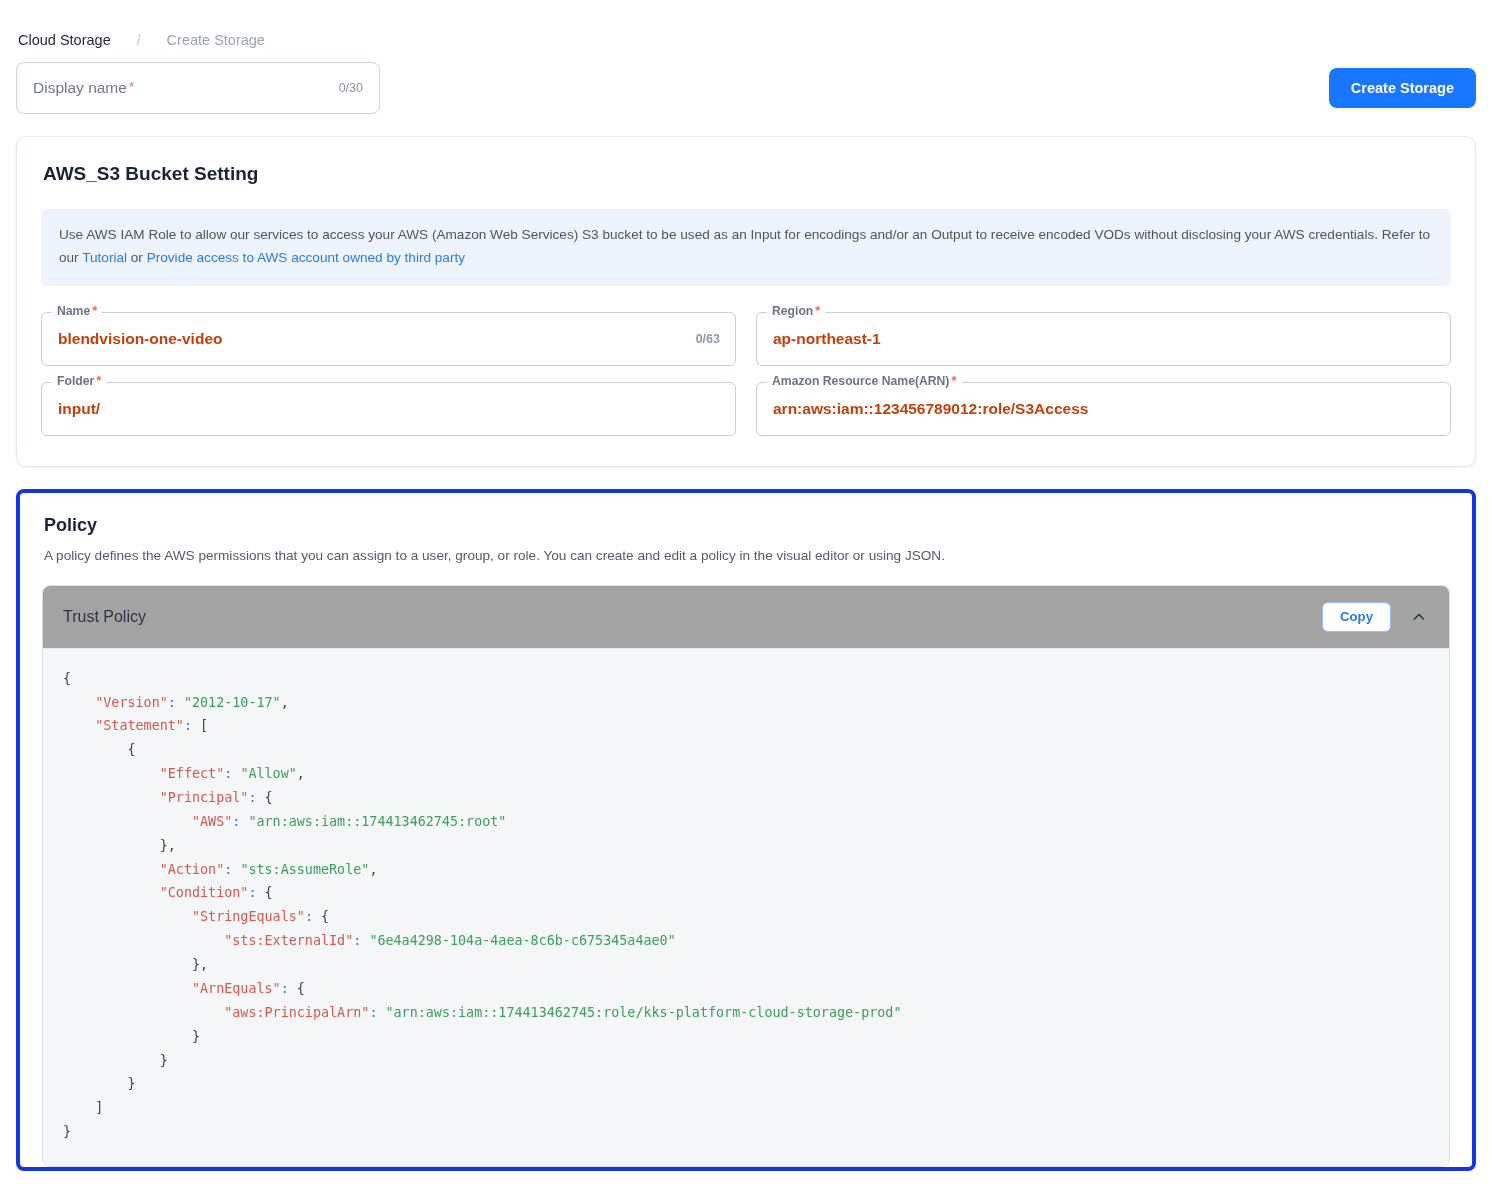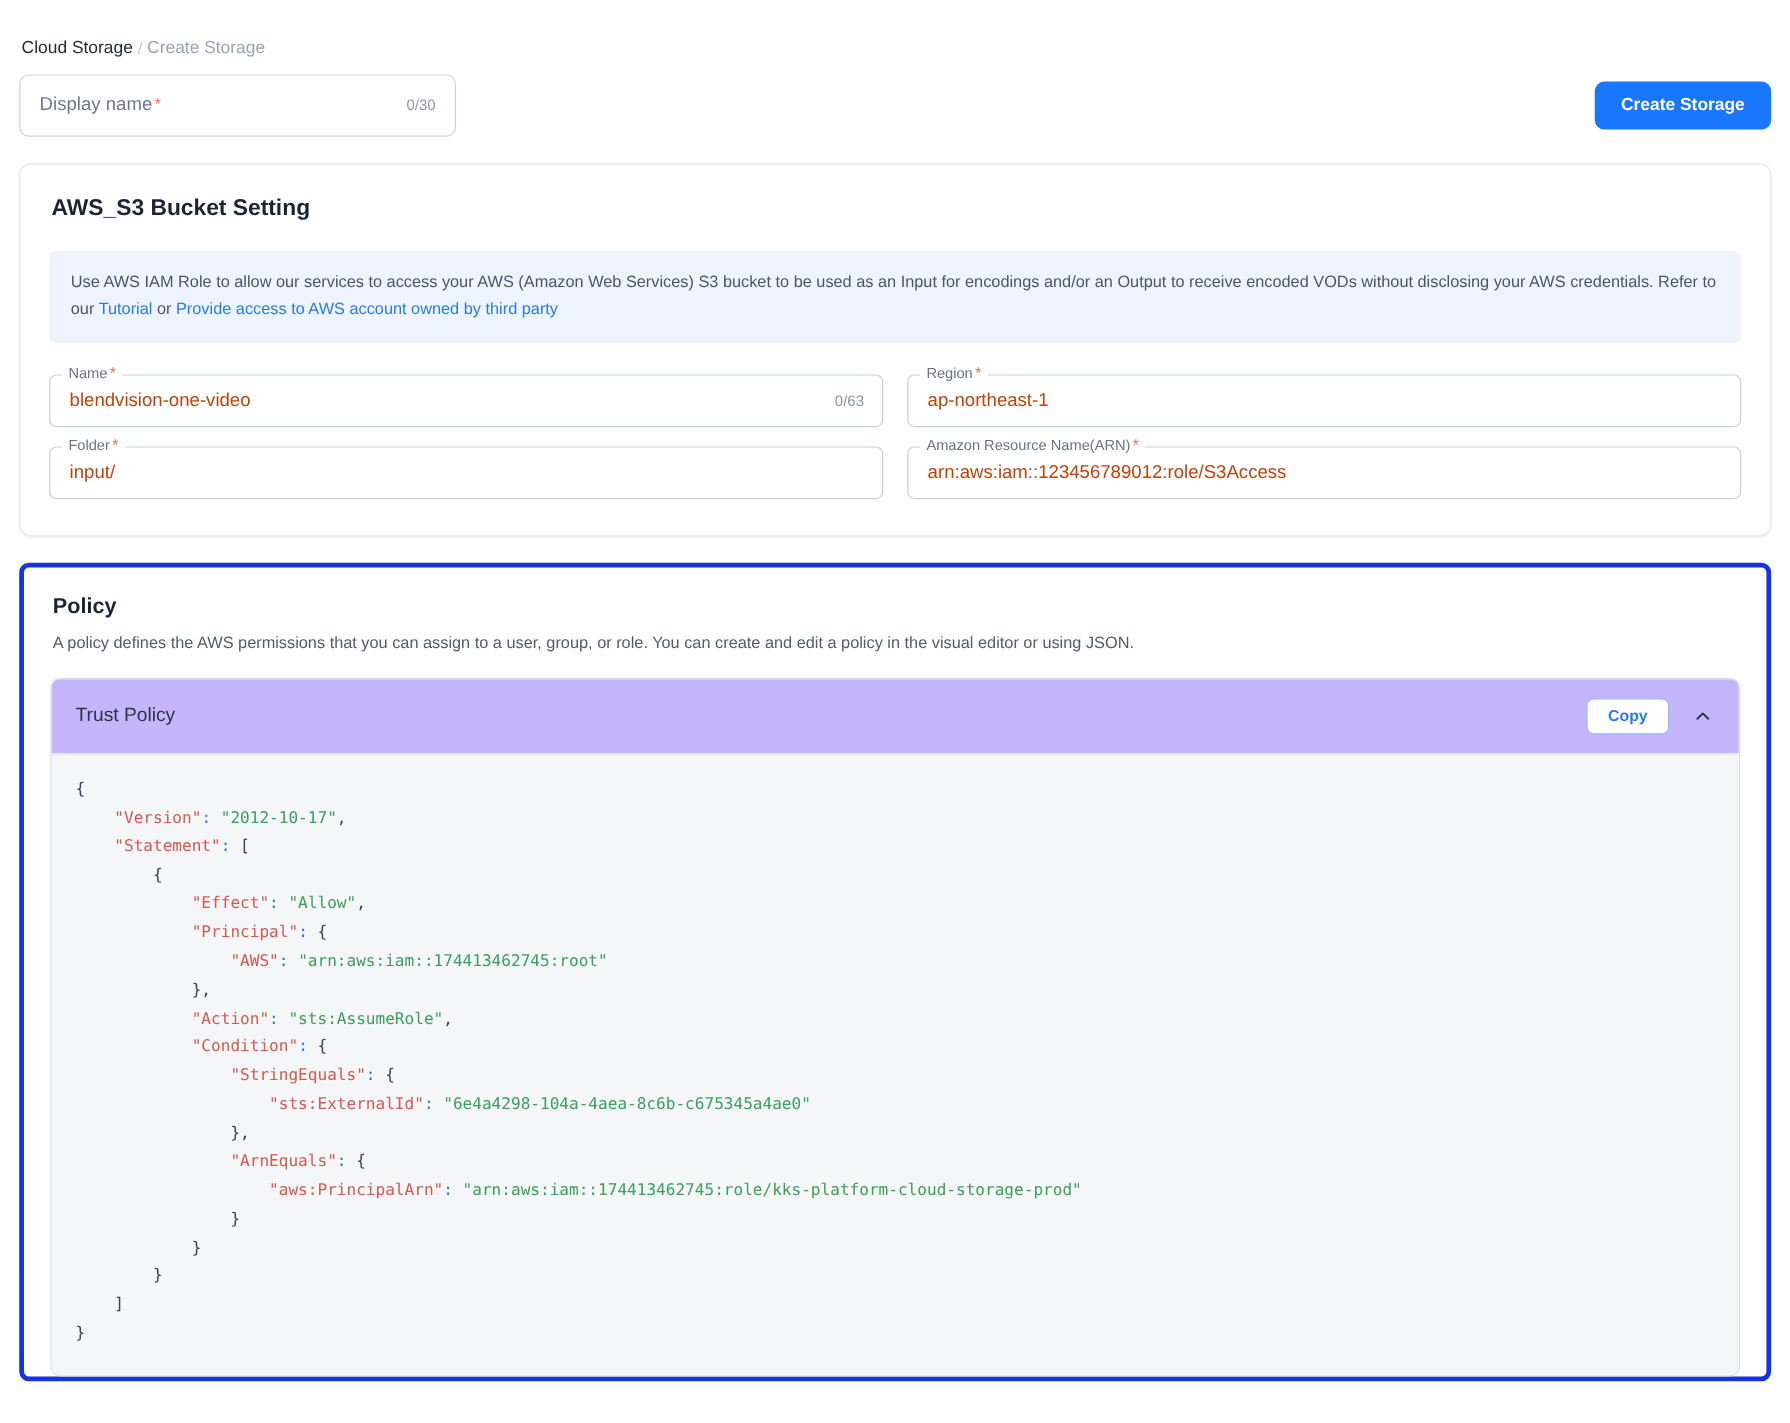--- a/index.html
+++ b/index.html
@@ -7,21 +7,21 @@
     margin: 0; padding: 0;
     background: #ffffff;
     width: 1492px;
     font-family: "Liberation Sans", sans-serif;
     color: #1f2733;
   }
   .page { width: 1492px; min-height: 1186px; position: relative; padding: 0 16px; }
 
   
   .breadcrumb {
-    display: flex; align-items: center; gap: 4px;
+    display: flex; align-items: center; gap: 26px;
     padding: 32px 2px 12px 2px;
     font-size: 14.5px;
   }
   .crumb-current { color: #1f2733; }
   .crumb-sep { color: #c2c9d2; font-size: 14px; }
   .crumb-next { color: #9aa4b2; }
 
   
   .top-row {
     display: flex; align-items: center; justify-content: space-between;
@@ -62,21 +62,21 @@
     border-radius: 6px;
     padding: 14px 18px 16px 18px;
     font-size: 13.6px;
     line-height: 1.72;
     color: #4a5568;
   }
   .notice a { color: #2a7ae8; text-decoration: none; }
 
   
   .grid { display: grid; grid-template-columns: 1fr 1fr; gap: 16px 20px; margin-top: 26px; }
-  .ofield { position: relative; height: 44px; }
+  .ofield { position: relative; height: 54px; font-weight: bold; }
   .ofield .box {
     position: absolute; inset: 0;
     border: 1px solid #c8cfd9; border-radius: 6px;
   }
   .ofield .legend {
     position: absolute; top: -8px; left: 11px;
     background: #fff; padding: 0 5px;
     font-size: 12.2px; color: #6b7483;
     line-height: 1;
   }
@@ -97,21 +97,21 @@
     margin-top: 22px;
     box-shadow: none;
   }
   .policy-title { font-size: 18px; font-weight: bold; color: #1b2434; margin: 0 0 12px 2px; }
   .policy-desc { font-size: 13.6px; color: #515c6b; margin: 0 0 22px 2px; }
 
   .panel { border: 1px solid #d7dde6; border-radius: 8px; overflow: hidden; background: #fff; }
   .panel-head {
     display: flex; align-items: center; justify-content: space-between;
     padding: 16px 18px 16px 20px;
-    background: #c4b5fd;
+    background: #a3a3a3;
   }
   .panel-head .ttl { font-size: 16px; color: #2b3444; }
   .head-actions { display: flex; align-items: center; gap: 16px; }
   .btn-copy {
     border: 1px solid #93bcfb; background: #fff; color: #2a7ae8;
     border-radius: 6px; height: 30px; padding: 0 17px;
     font-size: 13.2px; font-weight: bold;
     font-family: Liberation Sans, sans-serif;
     cursor: pointer;
     margin-left: 44px;

